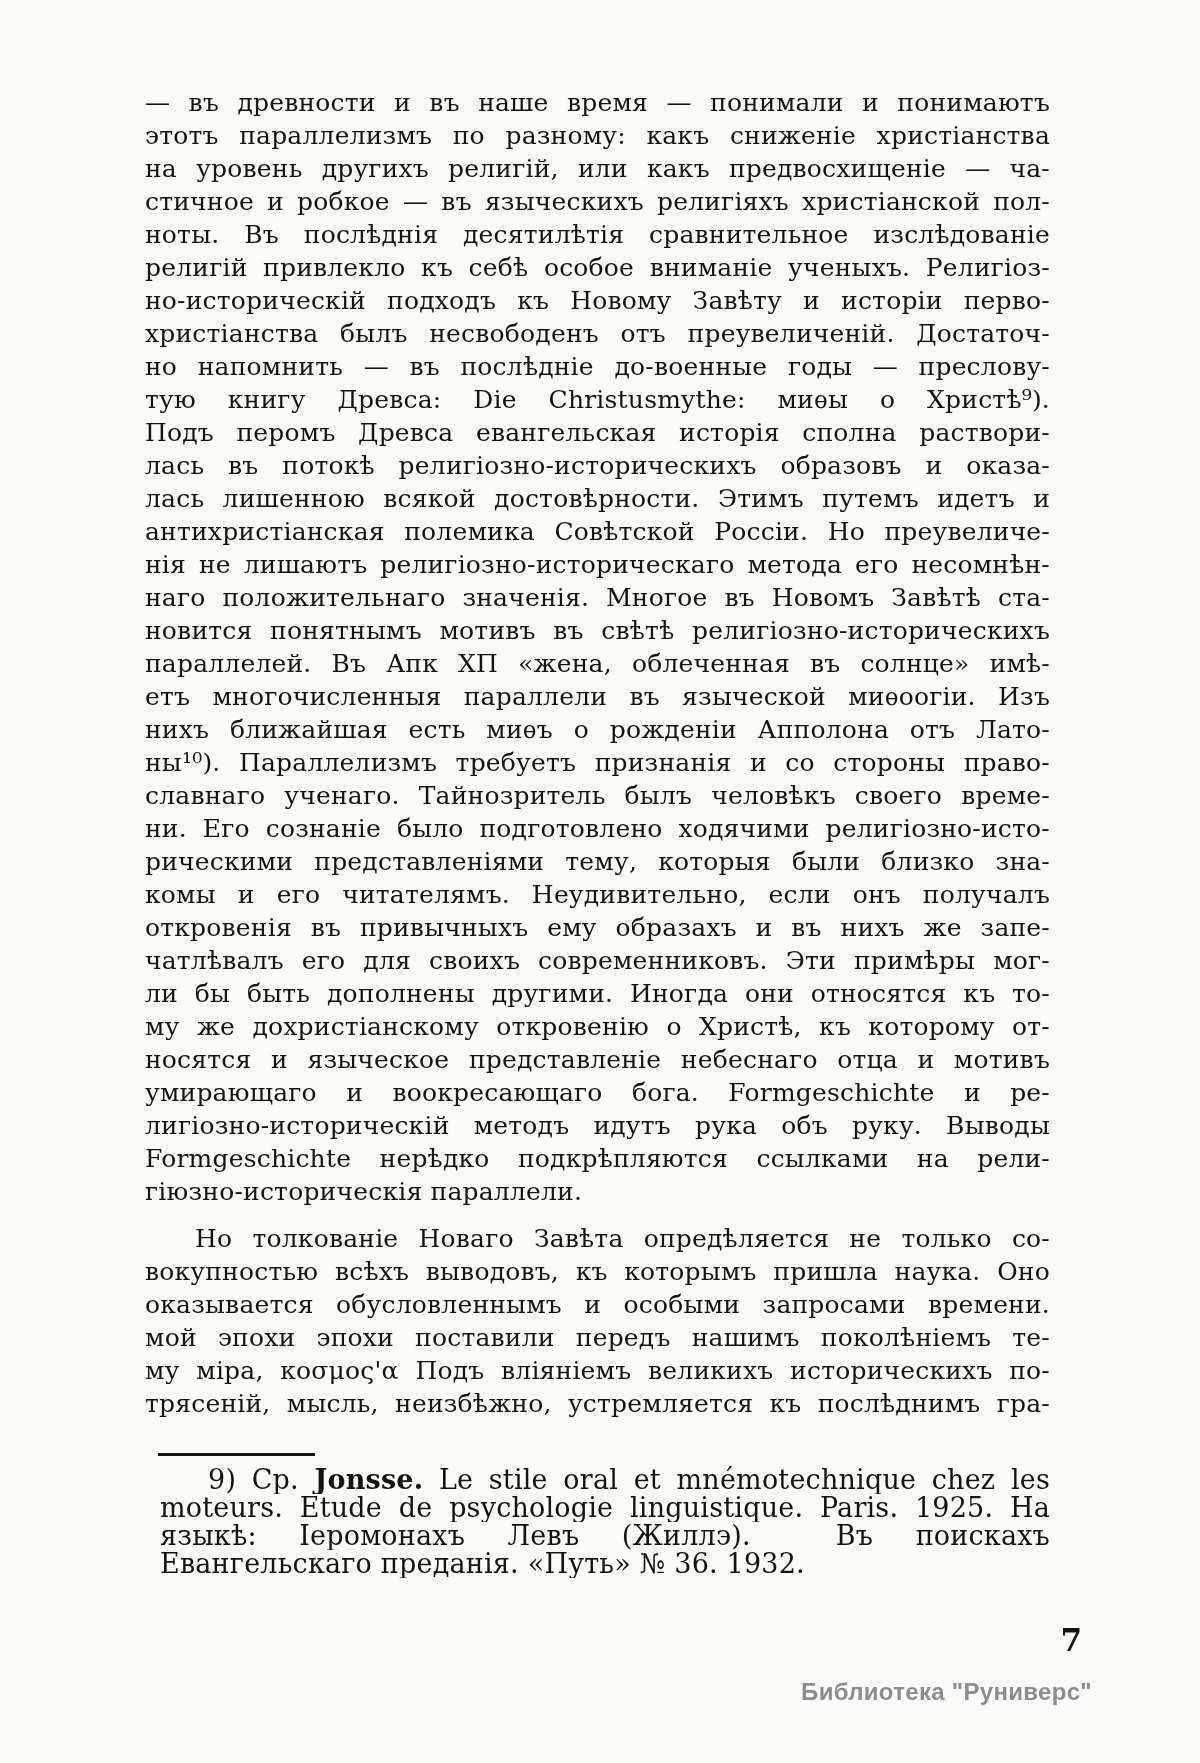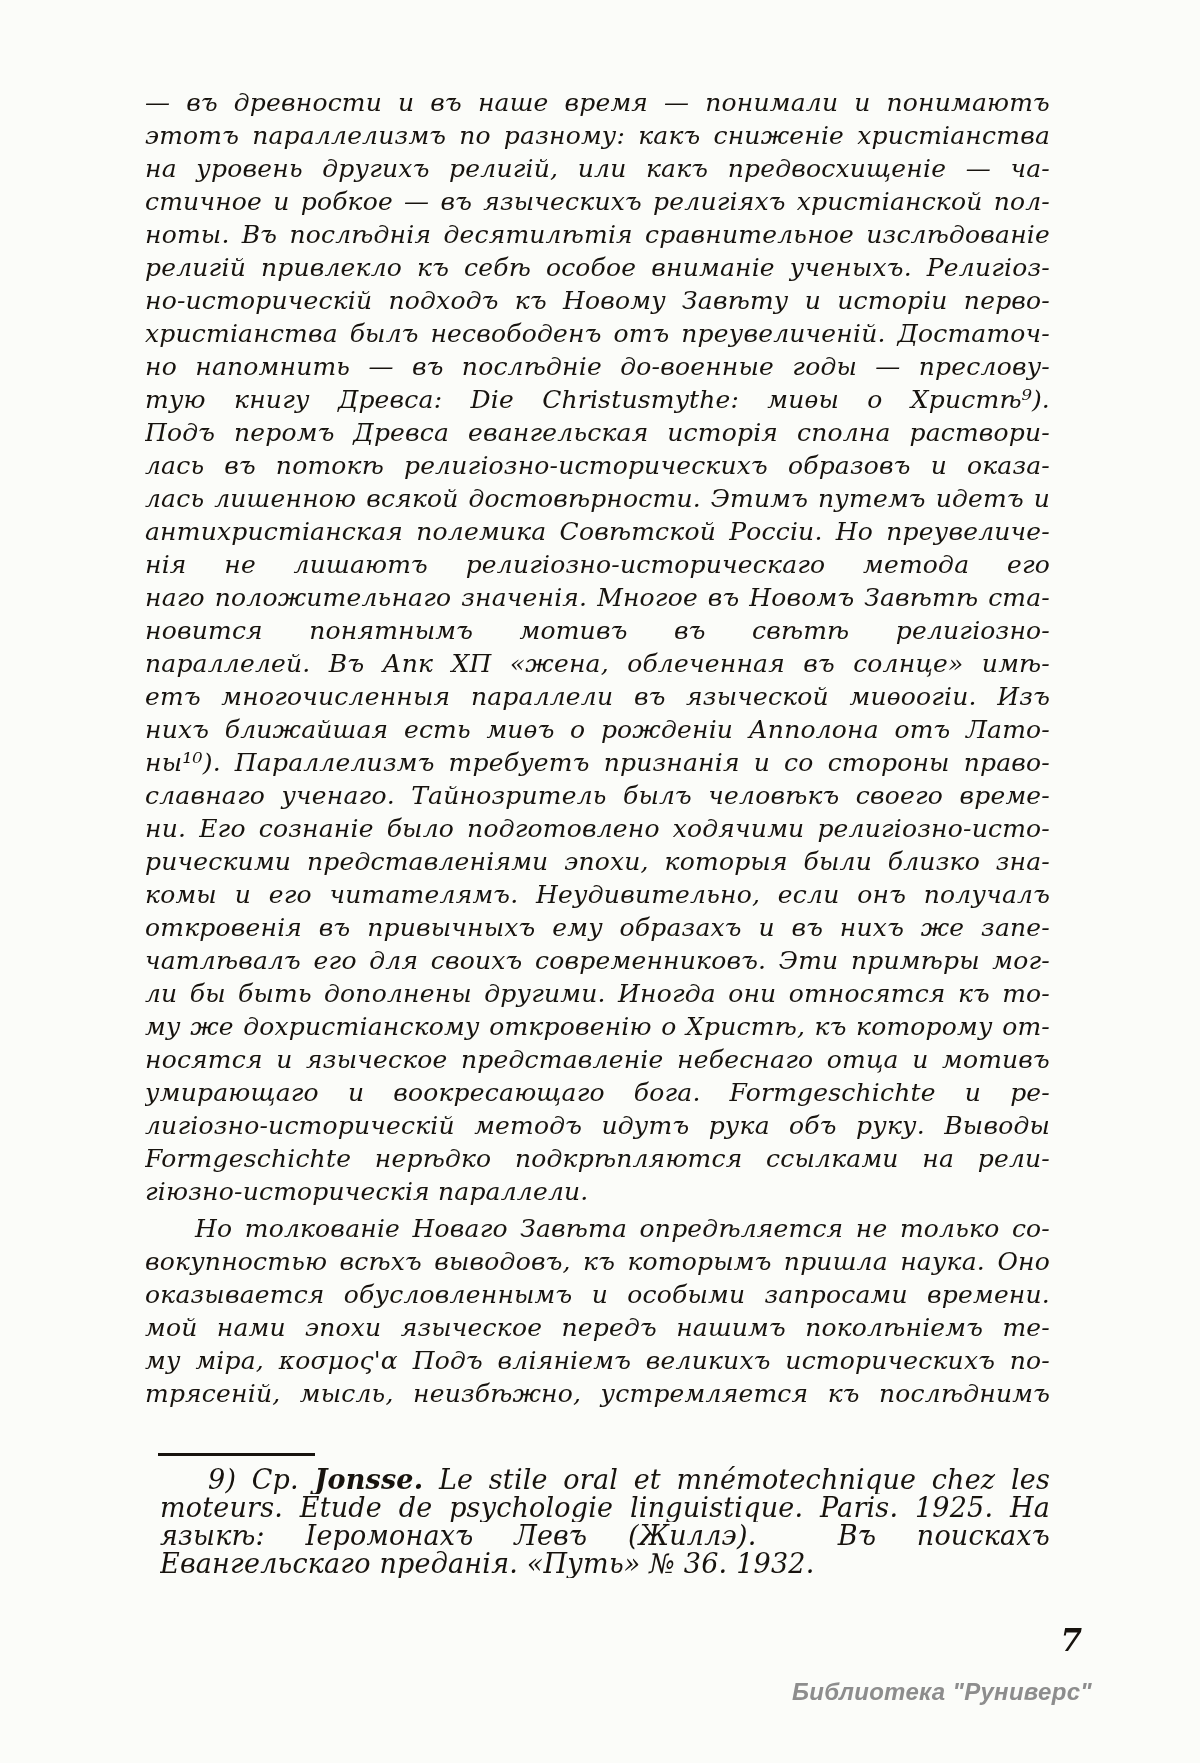--- a/index.html
+++ b/index.html
@@ -7,32 +7,31 @@
     width: 1200px; height: 1763px;
     background: #ffffff;
     font-family: "DejaVu Serif", "Liberation Serif", serif;
   }
   .page {
     position: relative;
     width: 1200px; height: 1763px;
     background: #fbfcf9;
     color: #17130e;
     overflow: hidden;
-    font-style: italic;
   }
   .main-text {
     position: absolute;
     left: 145px; top: 86px;
     width: 905px;
     font-size: 25px;
     line-height: 33px;
     letter-spacing: 0.2px;
   }
   .para { margin: 0; }
-  .para + .para { margin-top: 4px; }
+  .para + .para { margin-top: 14px; }
   .line {
     text-align: justify;
     text-align-last: justify;
     white-space: normal;
     overflow: hidden;
     height: 33px;
   }
   
   .para[data-end="true"] .line:last-child { text-align-last: left; }
   
@@ -102,37 +101,37 @@
         <div class="line">антихристіанская полемика Совѣтской Россіи. Но преувеличе-</div>
         <div class="line">нія не лишаютъ религіозно-историческаго метода его несомнѣн-</div>
         <div class="line">наго положительнаго значенія. Многое въ Новомъ Завѣтѣ ста-</div>
         <div class="line">новится понятнымъ мотивъ въ свѣтѣ религіозно-историческихъ</div>
         <div class="line">параллелей. Въ Апк ХП «жена, облеченная въ солнце» имѣ-</div>
         <div class="line">етъ многочисленныя параллели въ языческой миѳоогіи. Изъ</div>
         <div class="line">нихъ ближайшая есть миѳъ о рожденіи Апполона отъ Лато-</div>
         <div class="line">ны¹⁰). Параллелизмъ требуетъ признанія и со стороны право-</div>
         <div class="line">славнаго ученаго. Тайнозритель былъ человѣкъ своего време-</div>
         <div class="line">ни. Его сознаніе было подготовлено ходячими религіозно-исто-</div>
-        <div class="line">рическими представленіями эпохи, которыя были близко зна-</div>
+        <div class="line">рическими представленіями тему, которыя были близко зна-</div>
         <div class="line">комы и его читателямъ. Неудивительно, если онъ получалъ</div>
         <div class="line">откровенія въ привычныхъ ему образахъ и въ нихъ же запе-</div>
         <div class="line">чатлѣвалъ его для своихъ современниковъ. Эти примѣры мог-</div>
         <div class="line">ли бы быть дополнены другими. Иногда они относятся къ то-</div>
         <div class="line">му же дохристіанскому откровенію о Христѣ, къ которому от-</div>
         <div class="line">носятся и языческое представленіе небеснаго отца и мотивъ</div>
         <div class="line">умирающаго и воокресающаго бога. Formgeschichte и ре-</div>
         <div class="line">лигіозно-историческій методъ идутъ рука объ руку. Выводы</div>
         <div class="line">Formgeschichte нерѣдко подкрѣпляются ссылками на рели-</div>
         <div class="line">гіюзно-историческія параллели.</div>
       </div>
     <div class="para indent" data-end="false">
         <div class="line">Но толкованіе Новаго Завѣта опредѣляется не только со-</div>
         <div class="line">вокупностью всѣхъ выводовъ, къ которымъ пришла наука. Оно</div>
         <div class="line">оказывается обусловленнымъ и особыми запросами времени.</div>
-        <div class="line">мой нами эпохи языческое передъ нашимъ поколѣніемъ те-</div>
+        <div class="line">мой эпохи эпохи поставили передъ нашимъ поколѣніемъ те-</div>
         <div class="line">му міра, κοσμος'α  Подъ вліяніемъ великихъ историческихъ по-</div>
         <div class="line">трясеній, мысль, неизбѣжно, устремляется къ послѣднимъ гра-</div>
       </div>
   </div>
 
   <div class="footnote-rule"></div>
 
   <div class="footnotes">
     <div class="fline first"><span>9) Ср. </span><b>Jonsse.</b><span> Le stile oral et mnémotechnique chez les vergo-</span></div>
     <div class="fline">moteurs. Etude de psychologie linguistique. Paris. 1925. На русскомъ</div>

